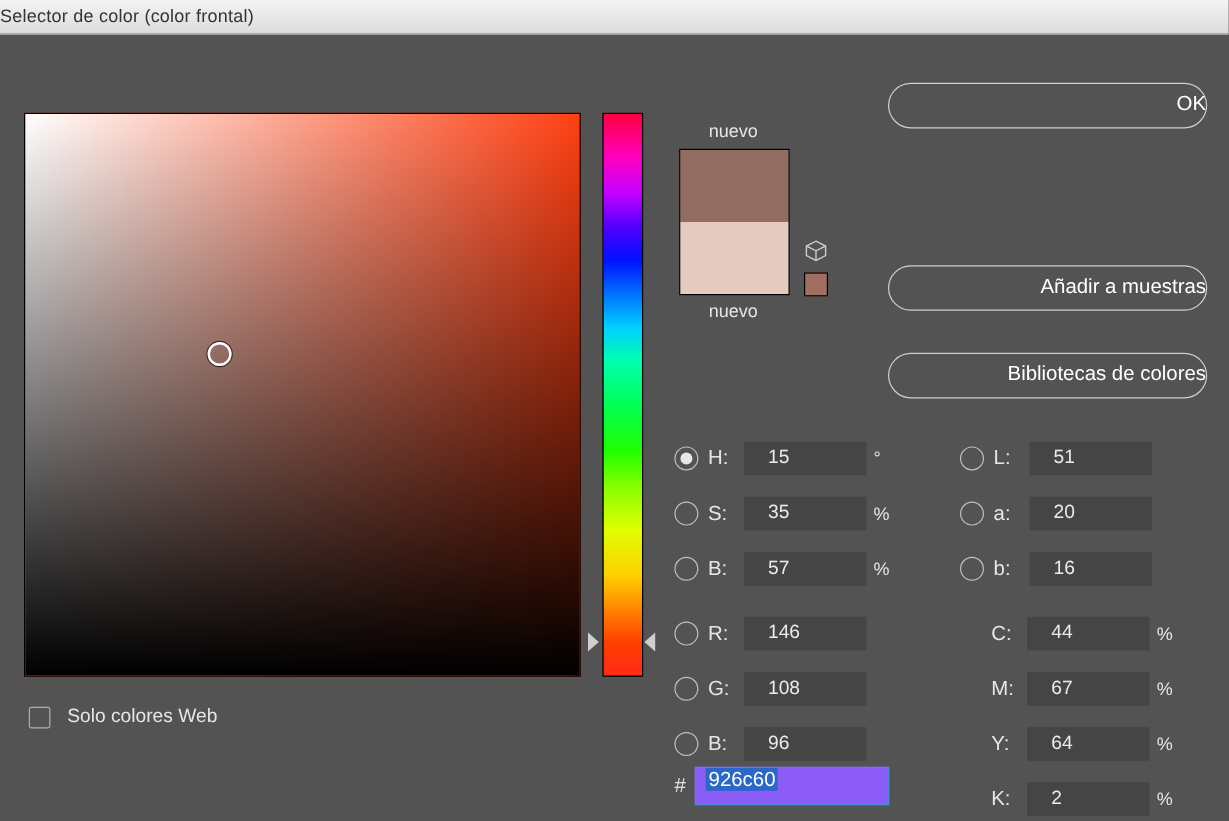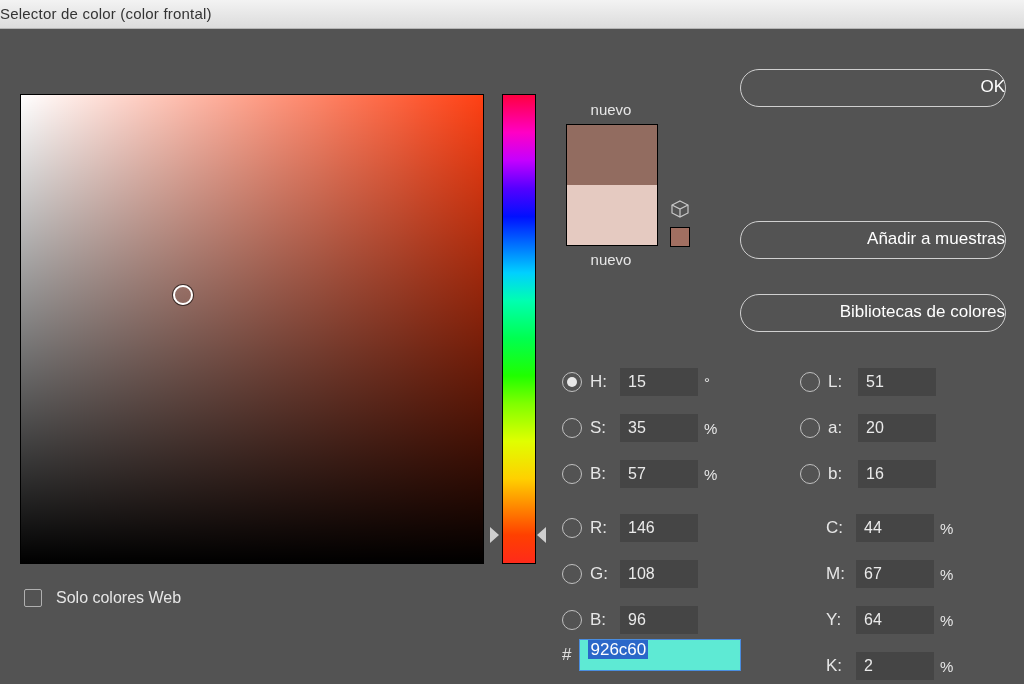--- a/index.html
+++ b/index.html
@@ -42,28 +42,28 @@
   .btn.cancel{top:103px}
   .btn.add{top:192px}
   .btn.lib{top:265px}
   .webonly{position:absolute;left:24px;top:560px;display:flex;align-items:flex-start;gap:14px;font-size:16px;color:#e6e6e6}
   .webonly .box{width:16px;height:16px;border:1px solid #b0b0b0;border-radius:2px;background:#535353}
   .values{position:absolute;left:562px;top:330px;width:440px}
   .row{height:46px;display:flex;align-items:center}
   .radio{width:18px;height:18px;border:1.5px solid #c0c0c0;border-radius:50%;margin-right:8px;flex:0 0 18px;display:flex;align-items:center;justify-content:center}
   .radio.on::after{content:"";width:10px;height:10px;background:#e8e8e8;border-radius:50%}
   .lbl{width:30px;font-size:17px;color:#e6e6e6}
-  .inp{width:62px;height:28px;background:#454545;border:none;color:#eaeaea;font-size:16px;text-align:left;padding:0 8px;margin-right:6px}
+  .inp{width:62px;height:28px;background:#454545;border:none;color:#eaeaea;font-size:16px;text-align:left;padding:0 20px;margin-right:6px}
   .unit{width:22px;font-size:15px;color:#e6e6e6}
   .colA{display:inline-flex;align-items:center;width:238px}
   .colB{display:inline-flex;align-items:center}
   .spacer-radio{width:18px;height:18px;margin-right:8px;flex:0 0 18px}
   .hex-row{position:absolute;left:562px;top:610px;display:flex;align-items:center}
   .hex-row .hash{color:#e0e0e0;font-size:17px;margin-right:8px}
-  .hex-row .hexin{width:144px;height:30px;background:#5eead4;border:1px solid #4a8de0;color:#fff;font-size:17px;padding:0 8px}
+  .hex-row .hexin{width:144px;height:30px;background:#8b5cf6;border:1px solid #4a8de0;color:#fff;font-size:17px;padding:0 8px}
   .hex-row .hexin .sel{background:#2a67c9;padding:0 2px}
   svg{display:block}
 </style>
 </head>
 <body>
 
 <div class="titlebar">Selector de color (color frontal)</div>
 
 <div class="body">
 

